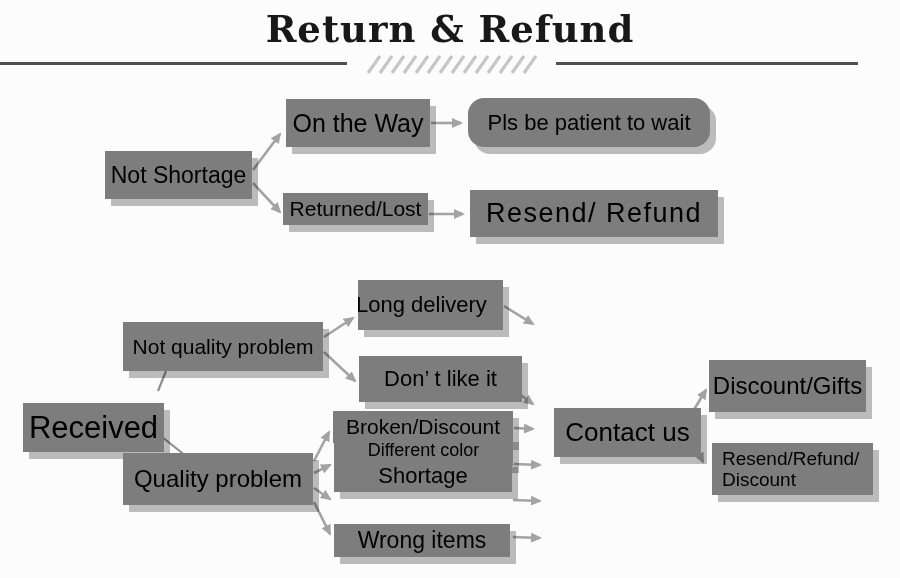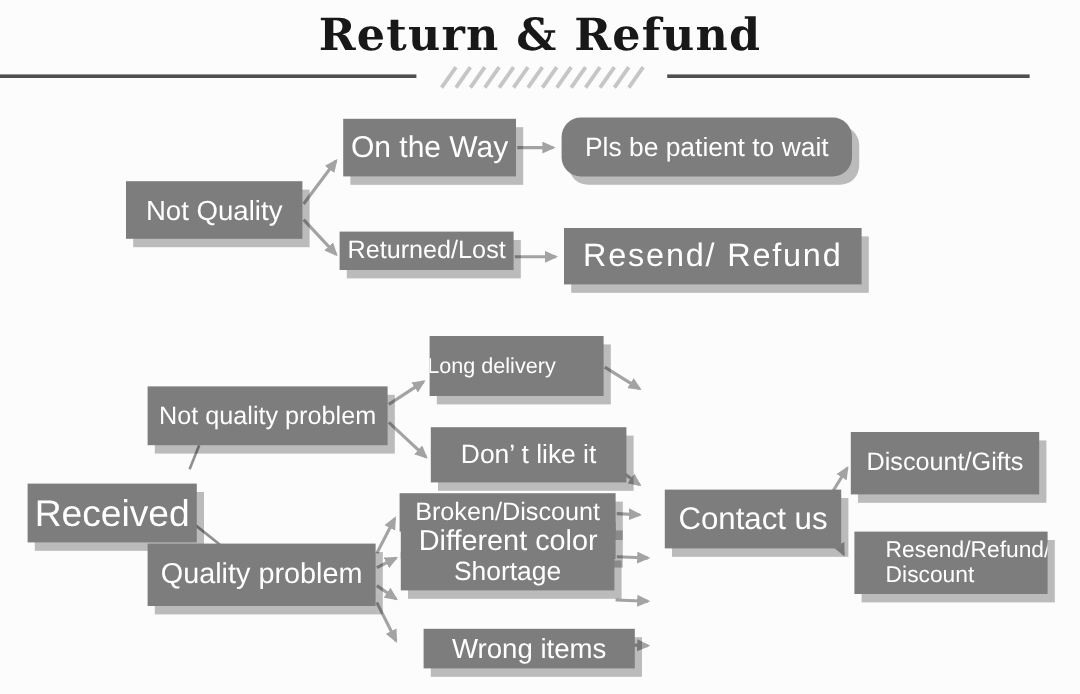--- a/index.html
+++ b/index.html
@@ -11,46 +11,46 @@
   .title{
     position:absolute;top:6px;left:0;width:900px;height:48px;
     text-align:center;font-family:"DejaVu Serif","Liberation Serif",serif;
     font-weight:700;font-size:37px;line-height:46px;color:#181818;
     letter-spacing:1px;
   }
   .rule{position:absolute;top:62px;height:3px;background:#4f4f4f;}
   .rule-left{left:0;width:347px;}
   .rule-right{left:556px;width:302px;}
   .node{
-    position:absolute;background:#7d7d7d;color:#ffffff;
+    position:absolute;background:#7d7d7d;color:#000000;
     display:flex;align-items:center;justify-content:center;
     white-space:nowrap;overflow:hidden;
     box-shadow:6px 7px 0 rgba(0,0,0,0.26);
   }
   
   .n-not-received {left:105px;top:151px;width:147px;height:48px;font-size:23px;}
   .n-on-the-way   {left:286px;top:99px; width:144px;height:48px;font-size:25px;}
   .n-pls-wait     {left:468px;top:98px; width:242px;height:49px;font-size:22px;border-radius:16px;}
   .n-returned-lost{left:283px;top:193px;width:145px;height:32px;font-size:21px;}
   .n-resend-refund{left:470px;top:190px;width:248px;height:47px;font-size:27px;letter-spacing:1.5px;}
   
   .n-received     {left:23px; top:389px;width:141px;height:49px;font-size:31px;margin-top:14px;}
   .n-nqp          {left:123px;top:322px;width:200px;height:49px;font-size:21px;}
-  .n-long-delivery{left:358px;top:280px;width:145px;height:50px;font-size:18px;justify-content:flex-start;text-indent:-2px;}
+  .n-long-delivery{left:358px;top:280px;width:145px;height:50px;font-size:22px;justify-content:flex-start;text-indent:-2px;}
   .n-dont-like    {left:359px;top:356px;width:163px;height:46px;font-size:22px;}
   .n-quality      {left:123px;top:453px;width:190px;height:52px;font-size:24px;text-align:right;}
   .n-broken       {left:333px;top:411px;width:180px;height:32px;font-size:21px;}
-  .n-diff-color   {left:334px;top:435px;width:179px;height:31px;font-size:24px;}
+  .n-diff-color   {left:334px;top:435px;width:179px;height:31px;font-size:18px;}
   .n-shortage     {left:334px;top:460px;width:178px;height:32px;font-size:22px;}
-  .n-wrong-items  {left:353px;top:524px;width:176px;height:33px;font-size:23px;}
+  .n-wrong-items  {left:334px;top:524px;width:176px;height:33px;font-size:23px;}
   .n-contact-us   {left:554px;top:408px;width:147px;height:49px;font-size:26px;}
-  .n-discount     {left:709px;top:360px;width:157px;height:52px;font-size:21px;}
+  .n-discount     {left:709px;top:360px;width:157px;height:52px;font-size:24px;}
   .n-rrd          {left:712px;top:443px;width:161px;height:52px;font-size:19px;
                    flex-direction:column;align-items:flex-start;justify-content:center;
-                   padding-left:26px;line-height:1.12;box-sizing:border-box;}
+                   padding-left:10px;line-height:1.12;box-sizing:border-box;}
   svg.connectors{position:absolute;left:0;top:0;}
   svg .edge{stroke:#a3a3a3;stroke-width:2.6;}
   svg .plain{stroke:#8f8f8f;stroke-width:2.2;}
   svg .hatch{stroke:#c6c6c6;stroke-width:3.2;}
 </style>
 </head>
 <body>
 
 <div>
 
@@ -103,21 +103,21 @@
     <line class="edge" marker-end="url(#ah)" x1="514" y1="428" x2="533" y2="429"></line>
     <line class="edge" marker-end="url(#ah)" x1="514" y1="464" x2="540" y2="465"></line>
     <line class="edge" marker-end="url(#ah)" x1="513" y1="500" x2="540" y2="501"></line>
     <line class="edge" marker-end="url(#ah)" x1="513" y1="537" x2="540" y2="538"></line>
 
     <line class="edge" marker-end="url(#ah)" x1="679" y1="434" x2="706" y2="390"></line>
     <line class="edge" marker-end="url(#ah)" x1="678" y1="410" x2="703" y2="462"></line>
   </svg>
 
   <div class="node n-not-received">
-    <span>Not Quality</span>
+    <span>Not Shortage</span>
   </div>
   <div class="node n-on-the-way">
     <span>On the Way</span>
   </div>
   <div class="node n-pls-wait">
     <span>Pls be patient to wait</span>
   </div>
   <div class="node n-returned-lost">
     <span>Returned/Lost</span>
   </div>

